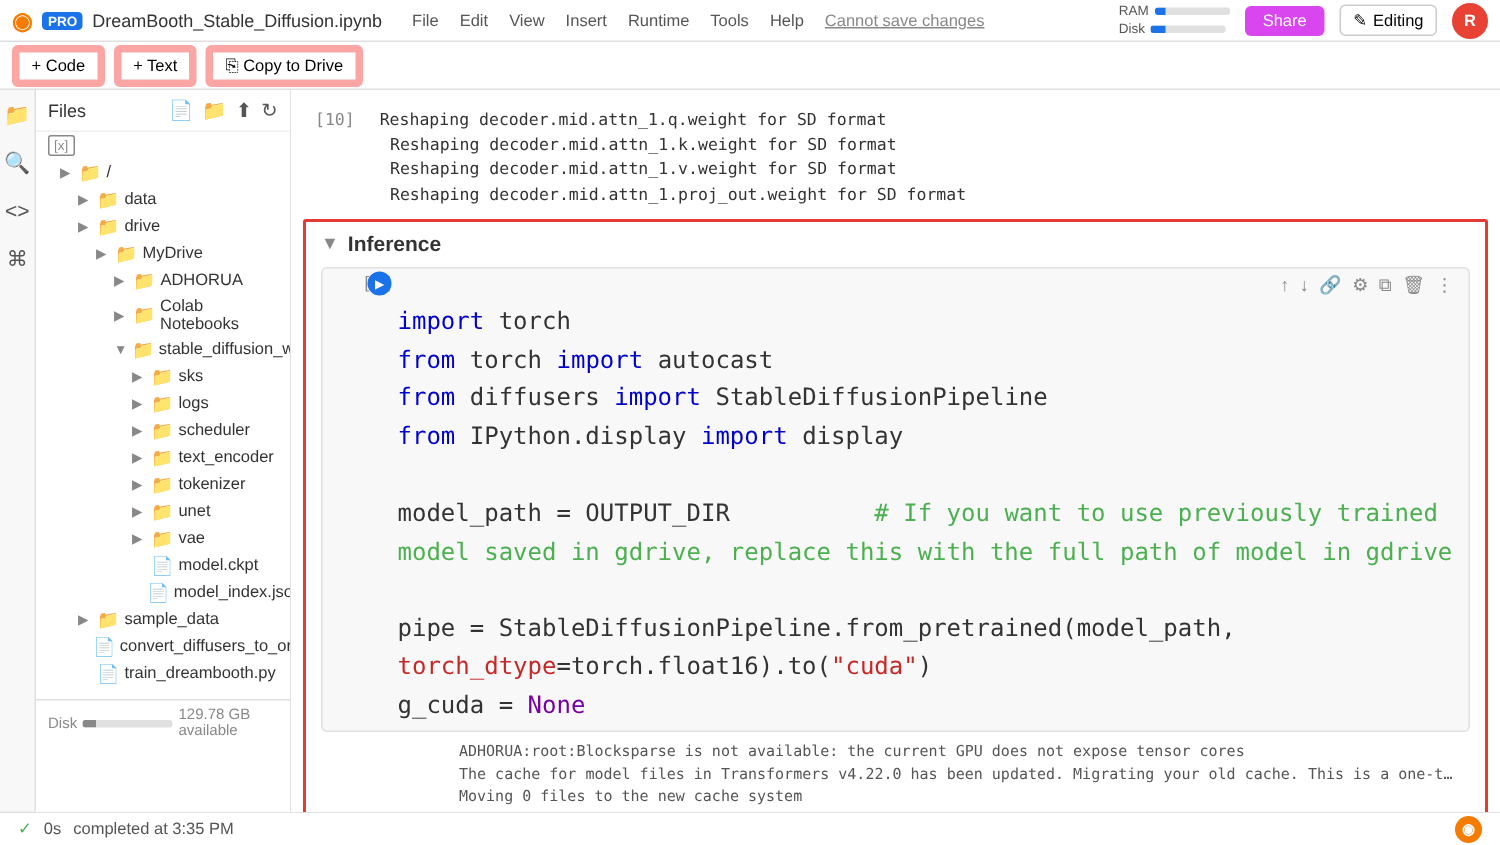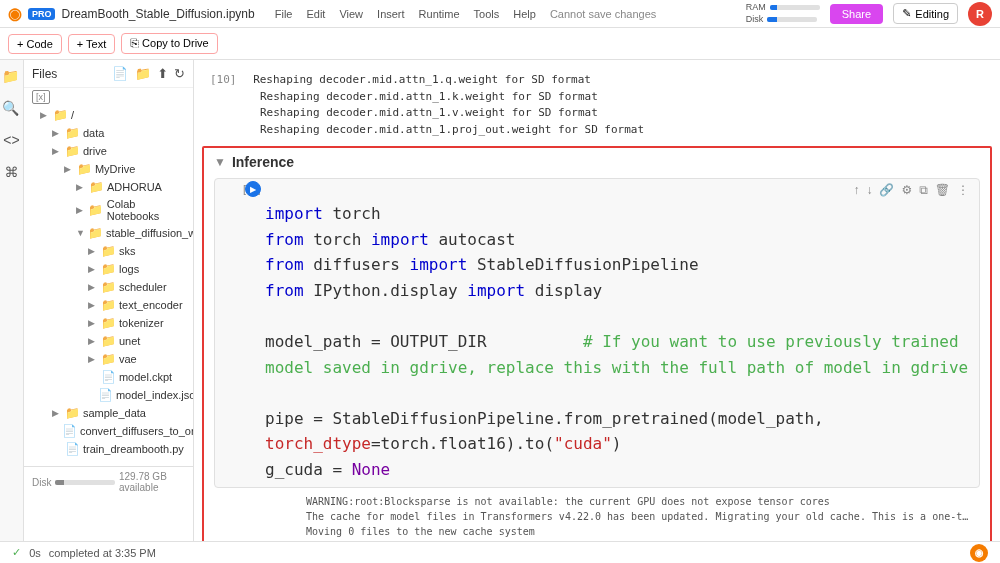--- a/index.html
+++ b/index.html
@@ -122,21 +122,21 @@
       background: #fff;
       border-bottom: 1px solid #e0e0e0;
       padding: 0 8px;
       gap: 6px;
     }
     .toolbar-btn {
       display: flex;
       align-items: center;
       gap: 4px;
       padding: 3px 8px;
-      border: 1px solid #fca5a5;
+      border: 5px solid #fca5a5;
       border-radius: 4px;
       font-size: 11px;
       cursor: pointer;
       background: #fff;
     }
 
     
     .main-layout {
       display: flex;
       flex: 1;
@@ -370,21 +370,21 @@
     <span class="file-name">DreamBooth_Stable_Diffusion.ipynb</span>
   </div>
   <div class="menu-items">
     <span>File</span>
     <span>Edit</span>
     <span>View</span>
     <span>Insert</span>
     <span>Runtime</span>
     <span>Tools</span>
     <span>Help</span>
-    <span style="color:#888;">Cannot save changes</span>
+    <span style="color:#888;text-decoration:underline;">Cannot save changes</span>
   </div>
   <div class="right-actions">
     <div class="ram-disk-area">
       <div class="ram-row">
         <span>RAM</span>
         <div class="progress-mini">
           <div class="progress-mini-fill" style="width:15%"></div>
         </div>
       </div>
       <div class="disk-row">
@@ -577,21 +577,21 @@
           <span class="cell-action-icon">↓</span>
           <span class="cell-action-icon">🔗</span>
           <span class="cell-action-icon">⚙</span>
           <span class="cell-action-icon">⧉</span>
           <span class="cell-action-icon">🗑</span>
           <span class="cell-action-icon">⋮</span>
         </div>
       </div>
 
       <div style="padding:2px 8px 2px 50px;">
-        <div class="warning-text">WARNING:root:Blocksparse is not available: the current GPU does not expose tensor cores</div>
+        <div class="warning-text">ADHORUA:root:Blocksparse is not available: the current GPU does not expose tensor cores</div>
         <div class="warning-text">The cache for model files in Transformers v4.22.0 has been updated. Migrating your old cache. This is a one-time only operation. You can interrupt this and resume the migration later on by calli...</div>
         <div class="warning-text">Moving 0 files to the new cache system</div>
 
         <div style="margin-top:4px;">
           <div class="progress-bar" style="width:350px;">
             <div class="progress-bar-fill" style="width:0%"></div>
           </div>
           <div class="progress-text">0/0 [00:00&lt;?, ?it/s]</div>
         </div>
       </div>

